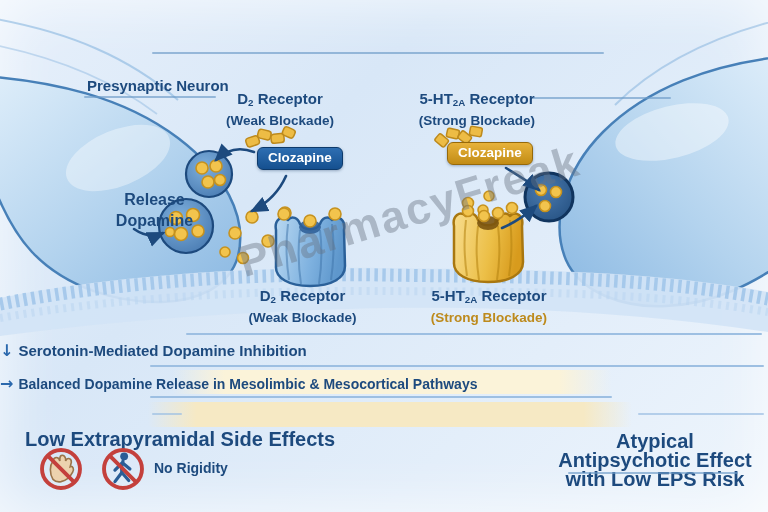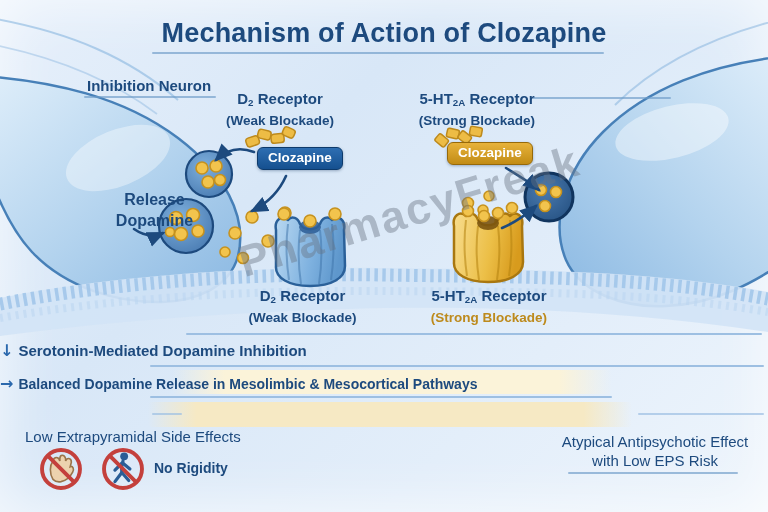--- a/index.html
+++ b/index.html
@@ -21,21 +21,21 @@
   sub{font-size:.65em;vertical-align:-0.25em}
   .badge{position:absolute;padding:2px 10px 4px;border-radius:6px;color:#fff;
     font-weight:bold;font-size:13.5px;box-shadow:0 1px 3px rgba(20,50,90,.35)}
   .badge-blue{background:linear-gradient(180deg,#2e6eb2,#15508f);border:1.5px solid #0d3a6b}
   .badge-gold{background:linear-gradient(180deg,#e7b23a,#c28c15);border:1.5px solid #96690a}
   .release{font-size:16px;font-weight:600;line-height:21px;color:var(--navy,#1d4a7e)}
   .outcome{left:0;width:768px;text-align:left;font-size:14px;font-weight:600;color:var(--navy,#1d4a7e)}
   .outcome .oarrow{color:#2a68ad;font-weight:bold;font-family:"DejaVu Sans",sans-serif;font-size:16px;padding-right:5px}
   .band{border-radius:4px}
   .divider{height:1.5px;background:#9dbfe2;border-radius:2px}
-  .foot{font-size:15px;font-weight:normal;color:var(--navy,#1d4a7e)}
+  .foot{font-size:20px;font-weight:bold;color:var(--navy,#1d4a7e)}
   .norig{font-size:14px;font-weight:600;color:var(--navy,#1d4a7e)}
   .watermark{font-size:44px;font-weight:bold;letter-spacing:2px;color:#687382;opacity:.42;
     transform:rotate(-17deg);transform-origin:left center;white-space:nowrap;z-index:6;pointer-events:none}
   svg{display:block}
   .dop{fill:var(--dot_fill,#f2c44d);stroke:#c6921f;stroke-width:1.6}
   .arr{fill:none;stroke:#1d4a7e;stroke-width:2.6;stroke-linecap:round}
   .rbody-blue{fill:url(#gradRecB);stroke:#2a6099;stroke-width:2.5;stroke-linejoin:round}
   .rpocket-blue{fill:#2f5f96;opacity:.88}
   .rridge-blue{fill:none;stroke:#3c72a8;stroke-width:2;opacity:.5}
   .rbody-gold{fill:url(#gradRecG);stroke:#a9770f;stroke-width:2.5;stroke-linejoin:round}
@@ -170,24 +170,23 @@
 
     <g>
       <path class="arr" d="M 254,152 C 238,146 226,150 216,160" marker-end="url(#ah)"></path>
       <path class="arr" d="M 286,176 C 278,194 266,204 252,211" marker-end="url(#ah)"></path>
       <path class="arr" d="M 506,168 C 521,177 531,183 539,190" marker-end="url(#ah)"></path>
       <path class="arr" d="M 502,228 C 516,222 527,214 536,206" marker-end="url(#ah)"></path>
       <path class="arr" d="M 134,229 C 144,236 154,237 163,233" marker-end="url(#ah)" stroke-width="2.2"></path>
     </g>
   </svg>
 
-  <div class="abs title ctr" style="left:0;top:18px;width:768px">Mechanism of Action of Clozapine</div>
   <div class="abs hline" style="left:152px;top:52px;width:452px"></div>
 
-  <div class="abs neulabel" style="left:87px;top:77px">Inhibition Neuron</div>
+  <div class="abs neulabel" style="left:87px;top:77px">Presynaptic Neuron</div>
   <div class="abs hline" style="left:84px;top:96px;width:132px;height:1.5px"></div>
 
   <div class="abs hline" style="left:531px;top:97px;width:140px;height:1.5px"></div>
 
   <div class="abs ctr navy" style="left:205px;top:90px;width:150px">
     <div class="reclabel1"><span>D</span><sub>2</sub><span> Receptor</span></div>
     <div class="reclabel2">(Weak Blockade)</div>
   </div>
 
   <div class="abs ctr navy" style="left:398px;top:90px;width:158px">

